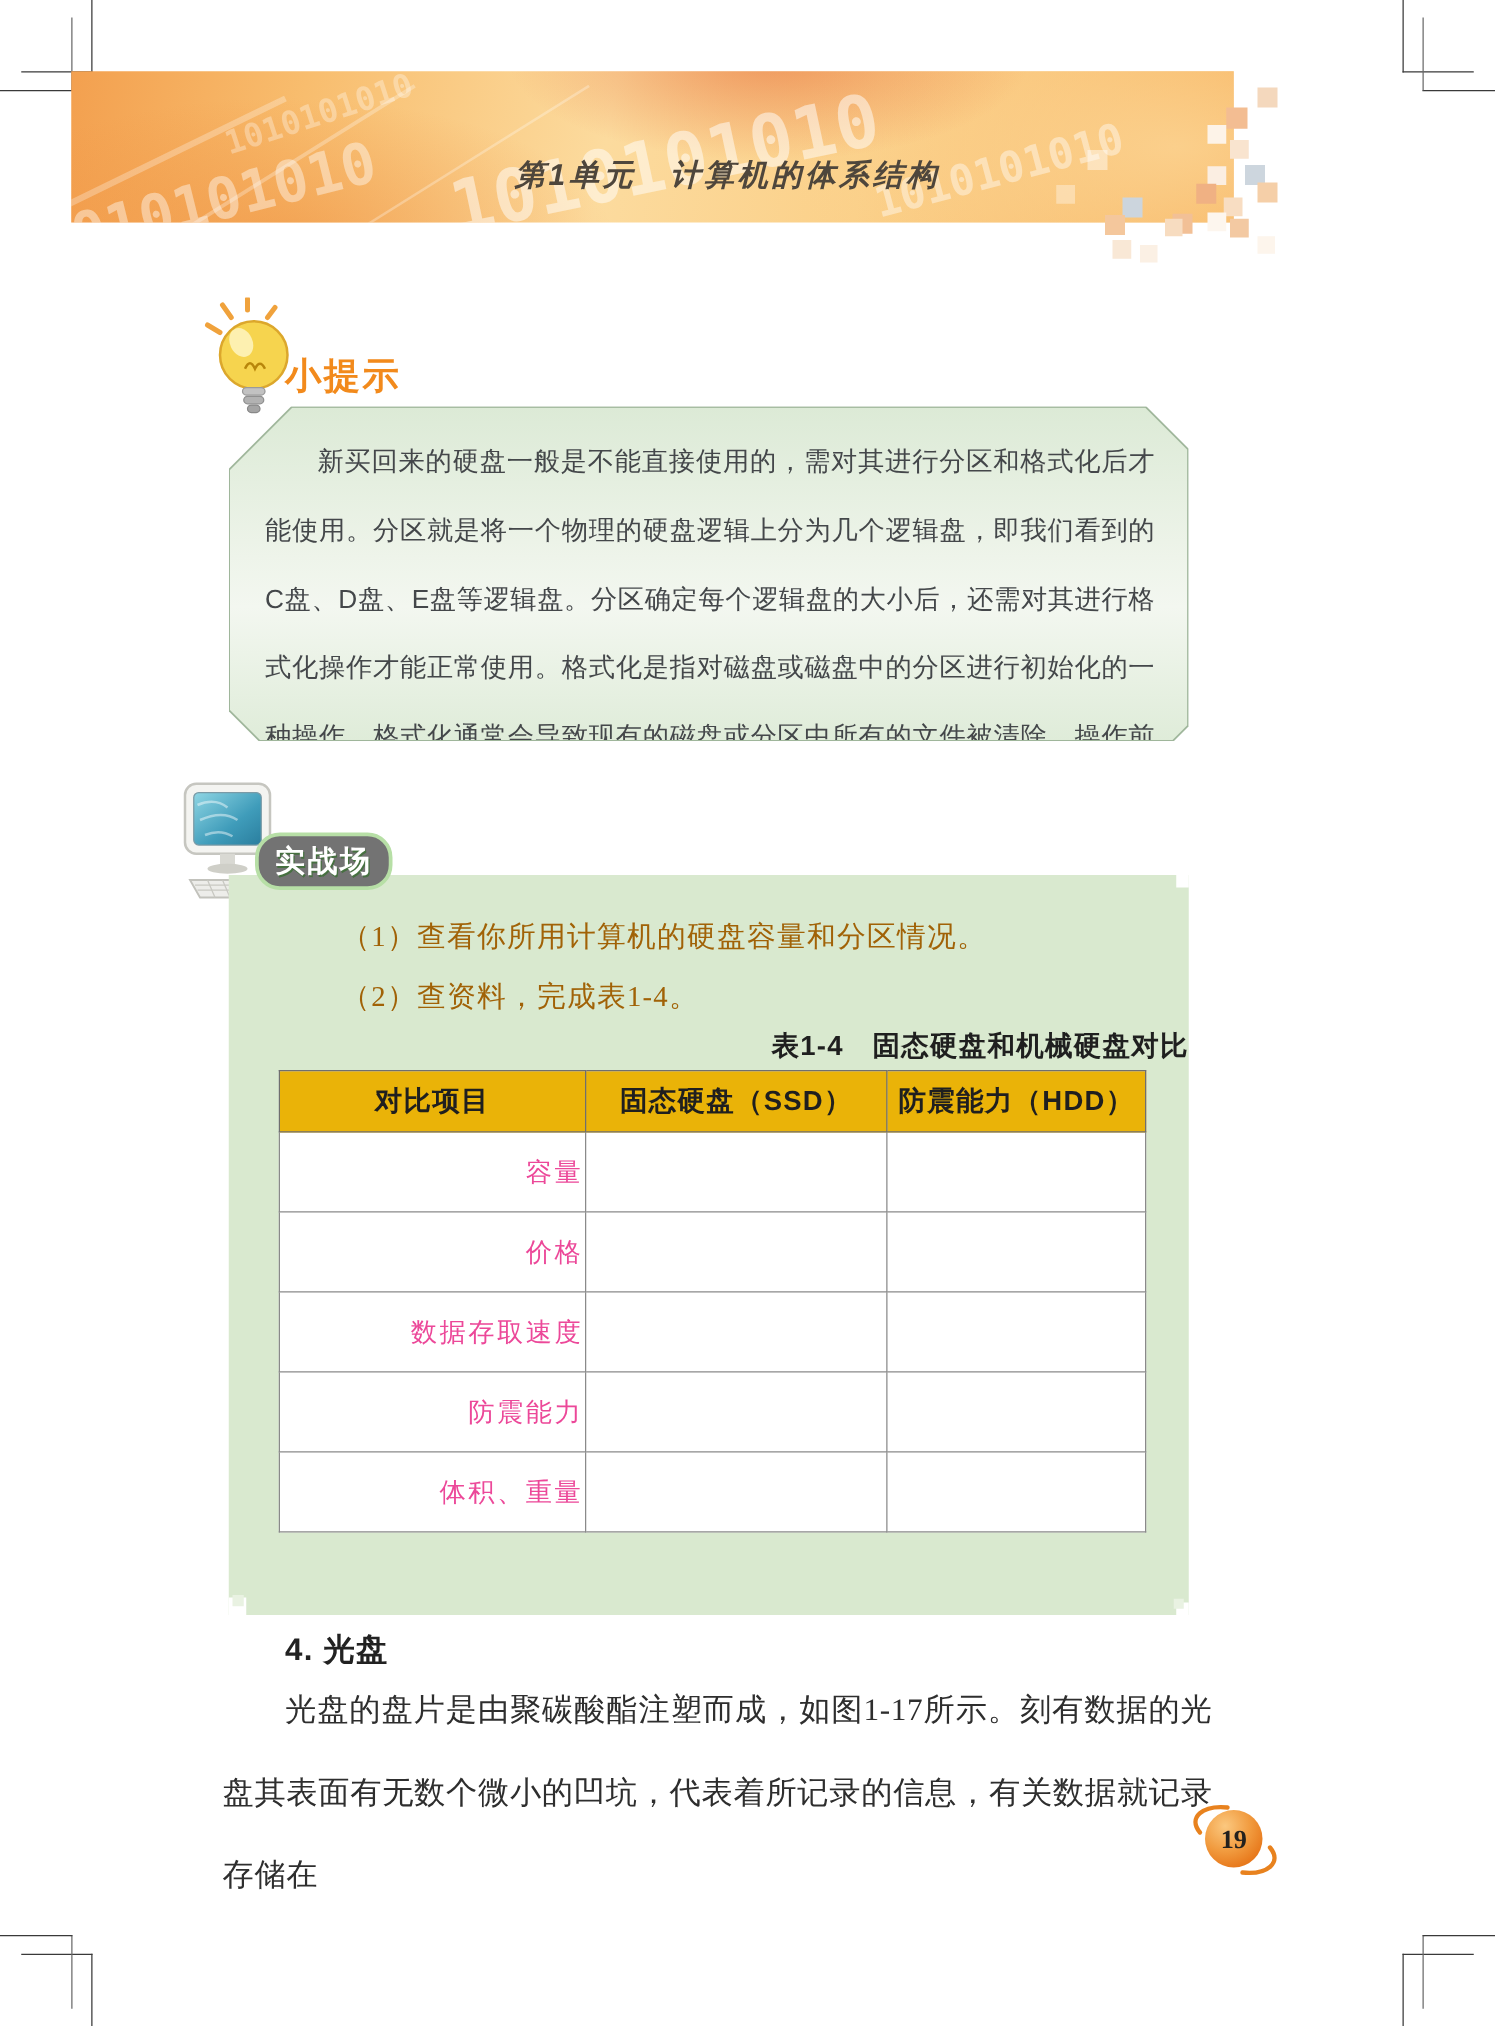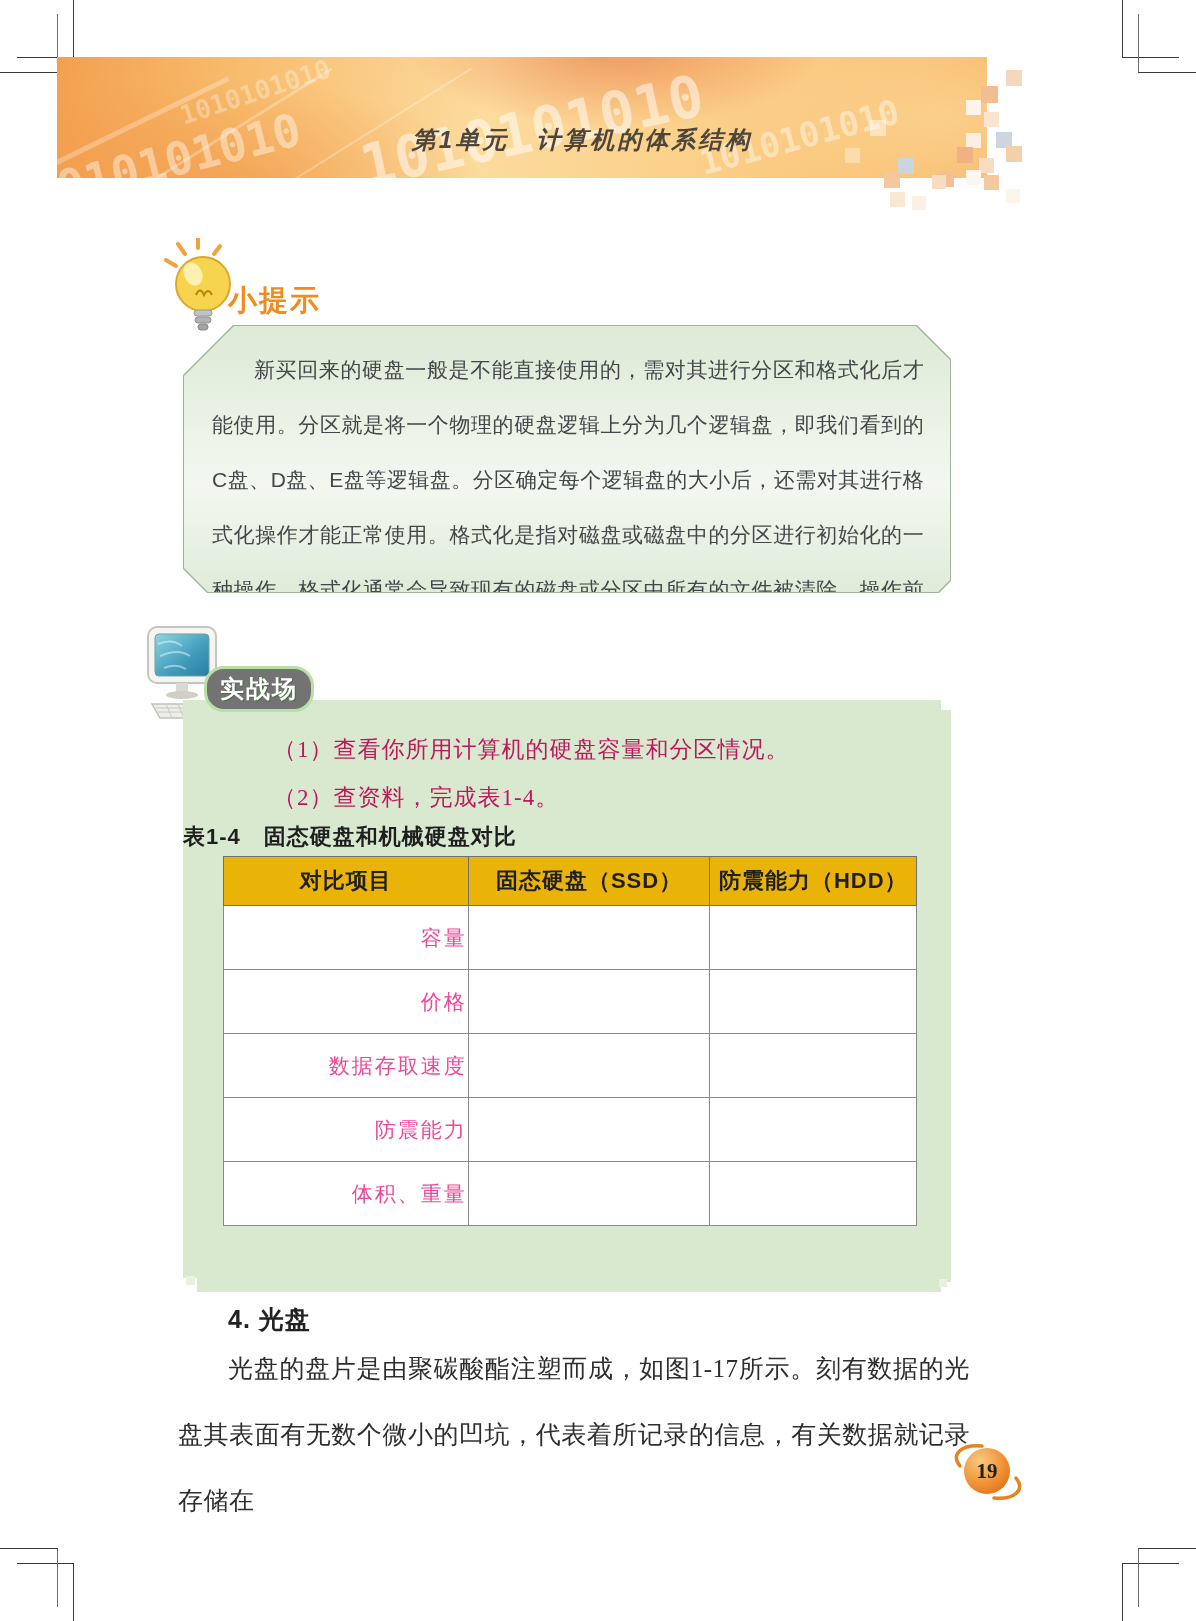--- a/index.html
+++ b/index.html
@@ -46,25 +46,25 @@
   .tip-body{position:absolute;left:28px;right:26px;top:16px;font-size:21px;line-height:55px;
       color:#44474a;text-indent:2em;letter-spacing:.3px;text-align:justify;}
 
   
   .green-box{position:absolute;left:183px;top:700px;width:768px;height:592px;background:#d9e9cf;}
   .pixel{position:absolute;}
   .badge{position:absolute;left:204px;top:666px;width:104px;height:40px;background:#737373;
       border:3px solid #b7dfa6;border-radius:20px;display:flex;align-items:center;justify-content:center;
       color:#ffffff;font-size:24px;font-weight:bold;letter-spacing:2px;
       text-shadow:1px 1px 0 rgba(40,110,30,.6);}
-  .practice-item{position:absolute;left:273px;font-size:23px;color:#be185d;
+  .practice-item{position:absolute;left:273px;font-size:23px;color:#a16207;
       font-family:"Liberation Serif",serif;letter-spacing:1px;}
   .p-item1{top:734px;}
   .p-item2{top:782px;}
-  .tbl-caption{position:absolute;left:183px;top:822px;width:768px;text-align:left;
+  .tbl-caption{position:absolute;left:183px;top:822px;width:768px;text-align:right;
       font-size:22px;font-weight:bold;color:#1f1f1f;letter-spacing:1px;}
   .cmp-table{position:absolute;left:223px;top:856px;width:694px;border-collapse:collapse;
       background:#ffffff;}
   .cmp-table th{background:#eab308;height:46px;font-size:22px;font-weight:bold;color:#1f1f1f;
       border:1px solid #6f6f6f;letter-spacing:1px;}
   .cmp-table td{height:61px;border:1px solid #8a8a8a;font-size:21px;color:#ec4899;
       text-align:right;font-family:"Liberation Serif",serif;letter-spacing:2px;}
   .cmp-table{border:1px solid #555555;}
   .col1{width:35.3%;} .col2{width:34.9%;} .col3{width:29.8%;}
 

